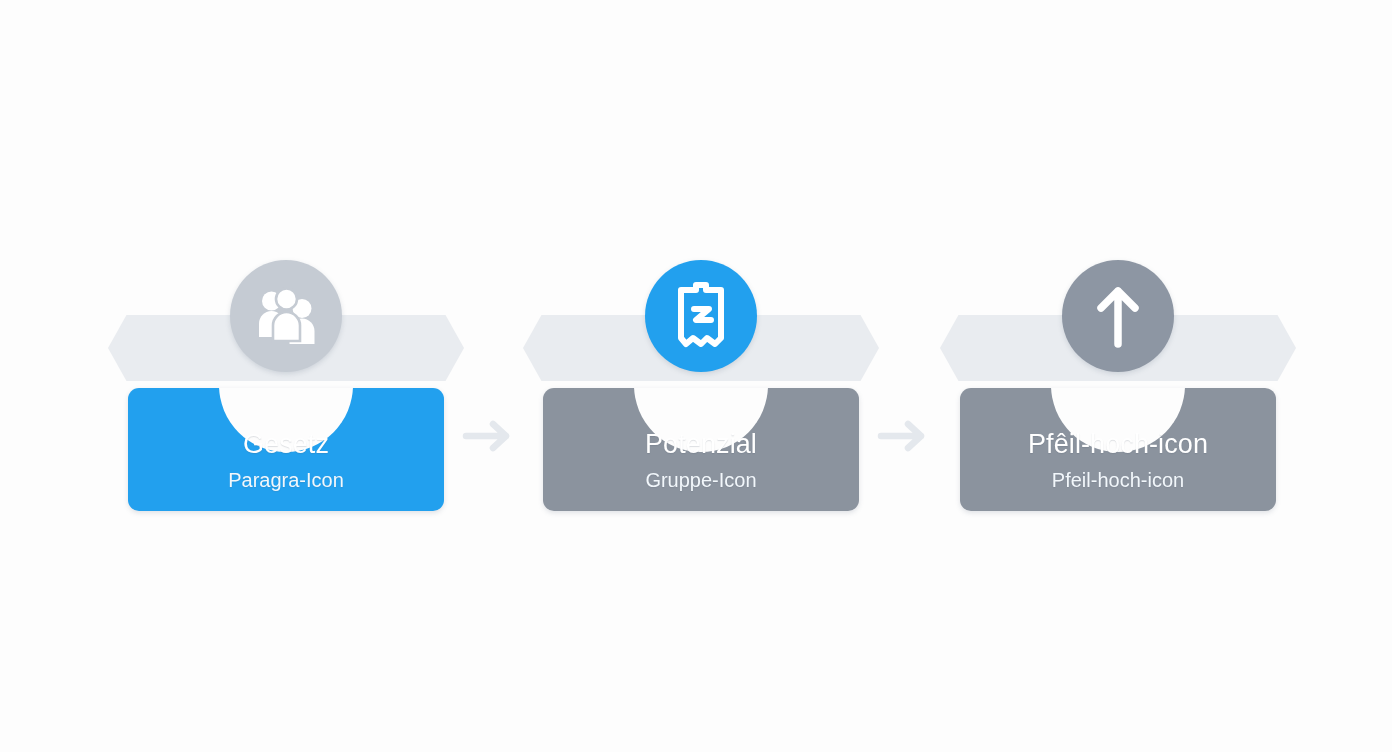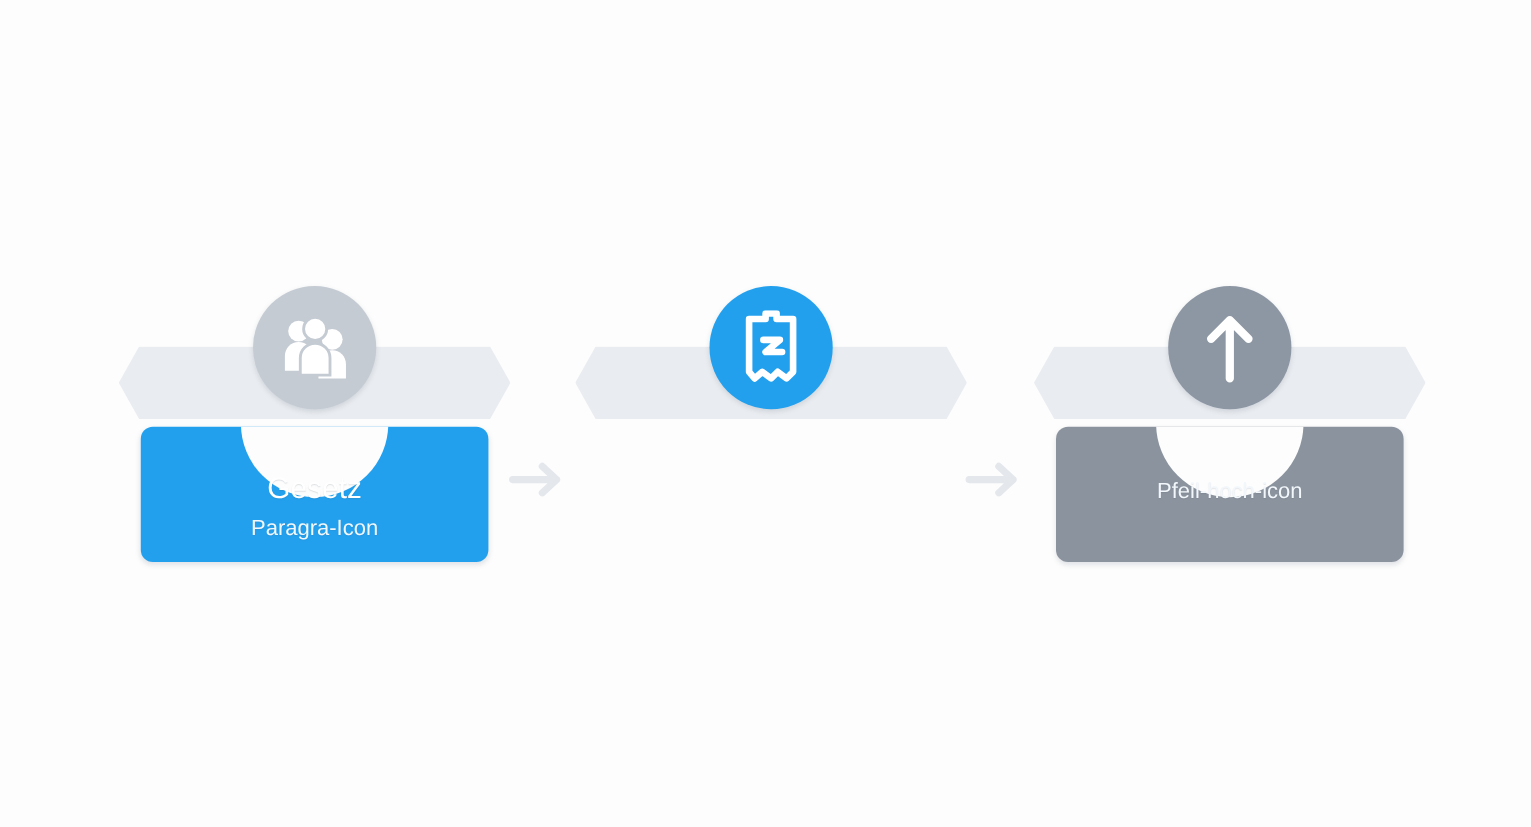--- a/index.html
+++ b/index.html
@@ -170,20 +170,27 @@
       <span>
         <svg width="58" height="34" viewBox="0 0 58 34" aria-hidden="true">
           <path d="M5 17 H45 M32 5 L45 17 L32 29" fill="none" stroke="#e4e8ed" stroke-width="6.5" stroke-linecap="round" stroke-linejoin="round"></path>
         </svg>
       </span>
     </div>
 
     <div class="step s1">
       <div class="banner"></div>
 
+      <div class="card gray">
+        <div class="card-notch"></div>
+        <div class="card-text">
+          <span class="card-title">Potenzial</span>
+          <span class="card-subtitle">Gruppe-Icon</span>
+        </div>
+      </div>
 
       <div class="icon-circle" style="background:#22a0ee">
         <span>
           <svg width="58" height="68" viewBox="0 0 58 68" aria-hidden="true">
 
             <path d="M9 8 H24 V3 H34 V8 H49 V56 L43 62 L35 56 L29 62 L21 56 L14 62 L9 56 Z" fill="none" stroke="#ffffff" stroke-width="6" stroke-linejoin="round" stroke-linecap="round"></path>
 
             <path d="M22 27 H37 L24 38 H39" fill="none" stroke="#ffffff" stroke-width="6" stroke-linecap="round" stroke-linejoin="round"></path>
           </svg>
         </span>
@@ -197,20 +204,21 @@
         </svg>
       </span>
     </div>
 
     <div class="step s2">
       <div class="banner"></div>
 
       <div class="card gray">
         <div class="card-notch"></div>
         <div class="card-text">
+          <span class="card-title">Pfêil-hoch-icon</span>
           <span class="card-subtitle">Pfeil-hoch-icon</span>
         </div>
       </div>
 
       <div class="icon-circle" style="background:#8d96a3">
         <span>
           <svg width="50" height="66" viewBox="0 0 50 66" aria-hidden="true">
             <path d="M25 61 V8 M8 25 L25 8 L42 25" fill="none" stroke="#ffffff" stroke-width="7.5" stroke-linecap="round" stroke-linejoin="round"></path>
           </svg>
         </span>

